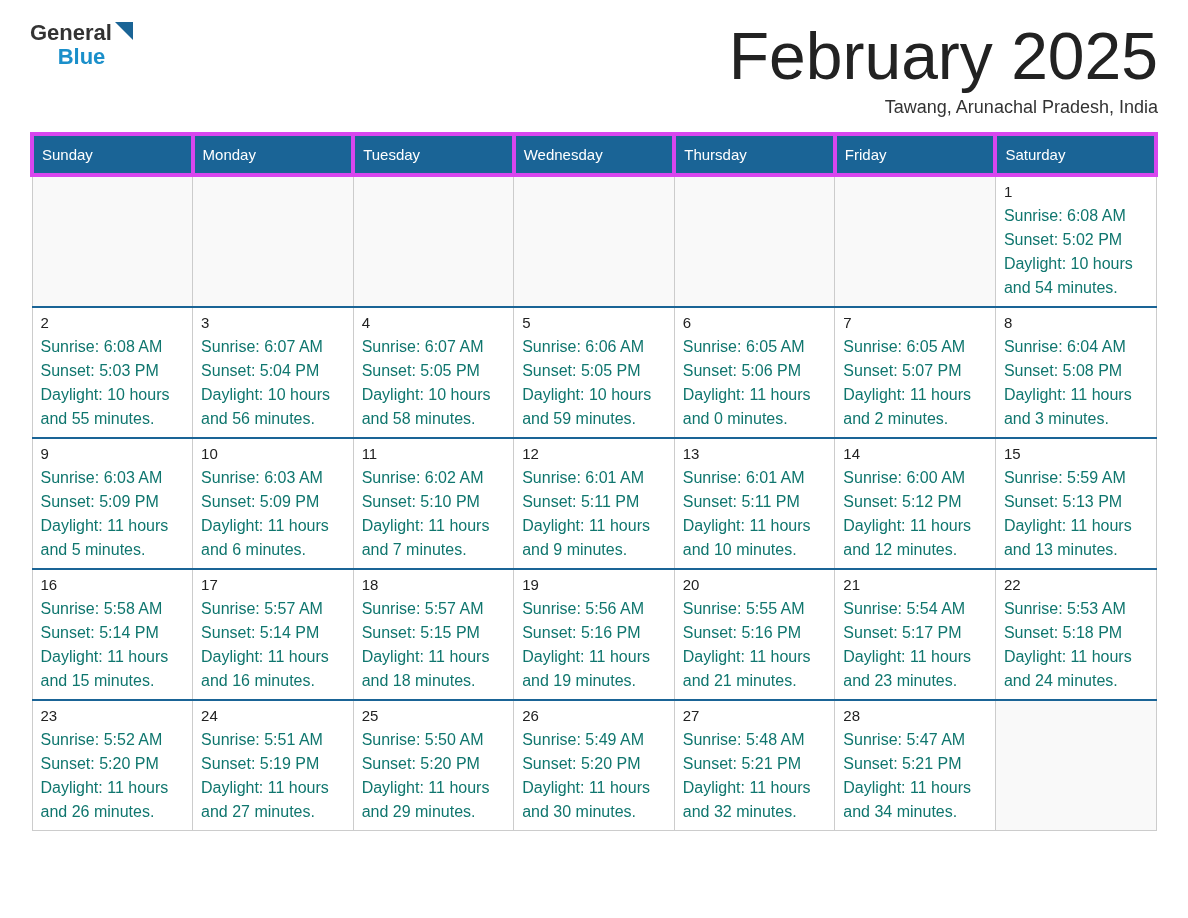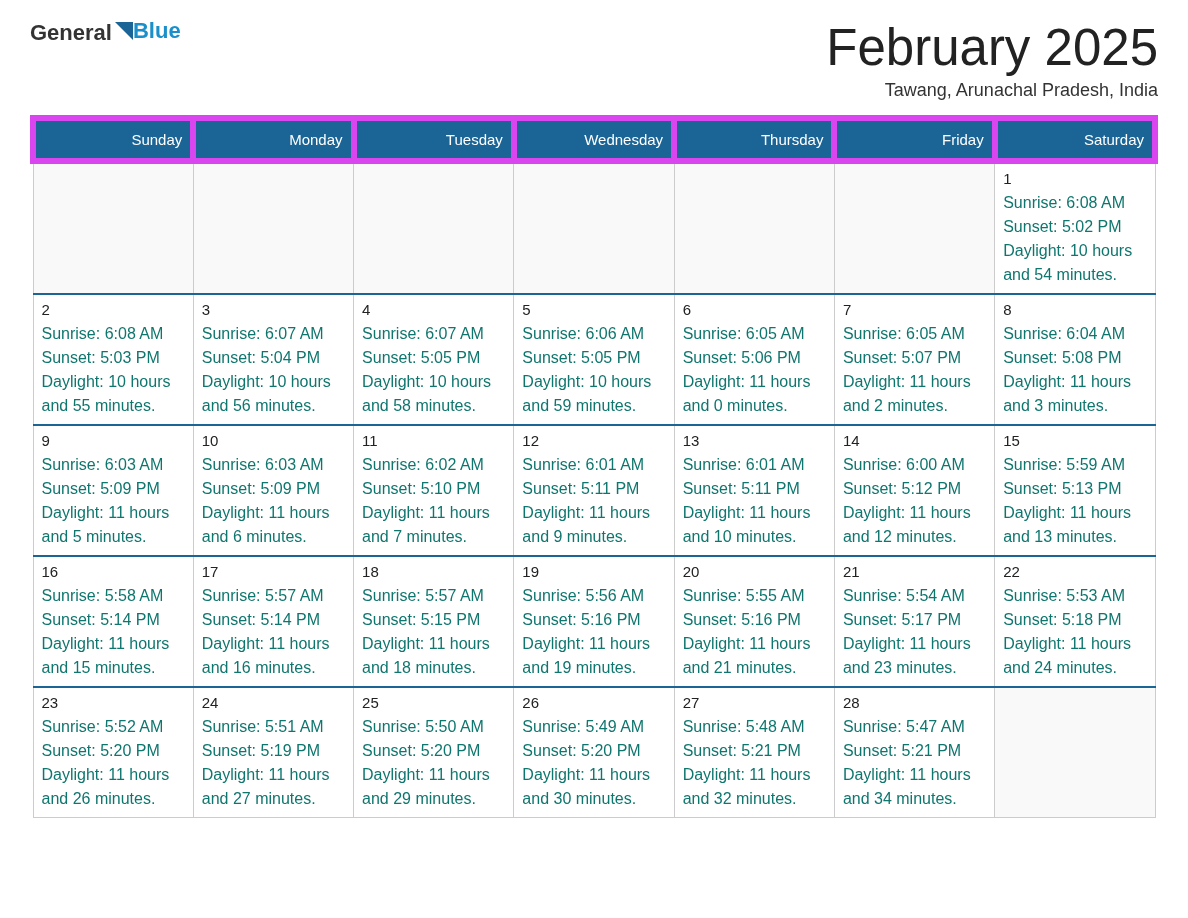--- a/index.html
+++ b/index.html
@@ -24,31 +24,31 @@
     .logo-text-blue {
       font-size: 22px;
       font-weight: bold;
       color: #1a8fca;
       display: block;
       margin-top: -2px;
       text-align: center;
     }
     .logo-container {
       display: flex;
-      flex-direction: row;
+      flex-direction: column;
     }
     .logo-line1 {
       display: flex;
       align-items: center;
     }
     .title-block {
       text-align: right;
     }
     .title-block h1 {
-      font-size: 51px;
+      font-size: 66px;
       font-weight: normal;
       color: #222;
       line-height: 1.1;
     }
     .title-block h2 {
       font-size: 18px;
       font-weight: normal;
       color: #333;
       margin-top: 4px;
     }
@@ -56,22 +56,22 @@
       width: 100%;
       border-collapse: collapse;
       margin-top: 14px;
     }
     .calendar thead tr th {
       background-color: #1a6496;
       color: #fff;
       font-size: 15px;
       font-weight: normal;
       padding: 10px 8px;
-      text-align: right;
-      border: 6px solid #d946ef;
+      text-align: left;
+      border: 4px solid #d946ef;
     }
     .calendar tbody tr td {
       vertical-align: top;
       border-left: 1px solid #ccc;
       border-right: 1px solid #ccc;
       border-bottom: 1px solid #ccc;
       padding: 6px 8px;
       width: 14.28%;
       min-height: 110px;
       font-size: 13px;

